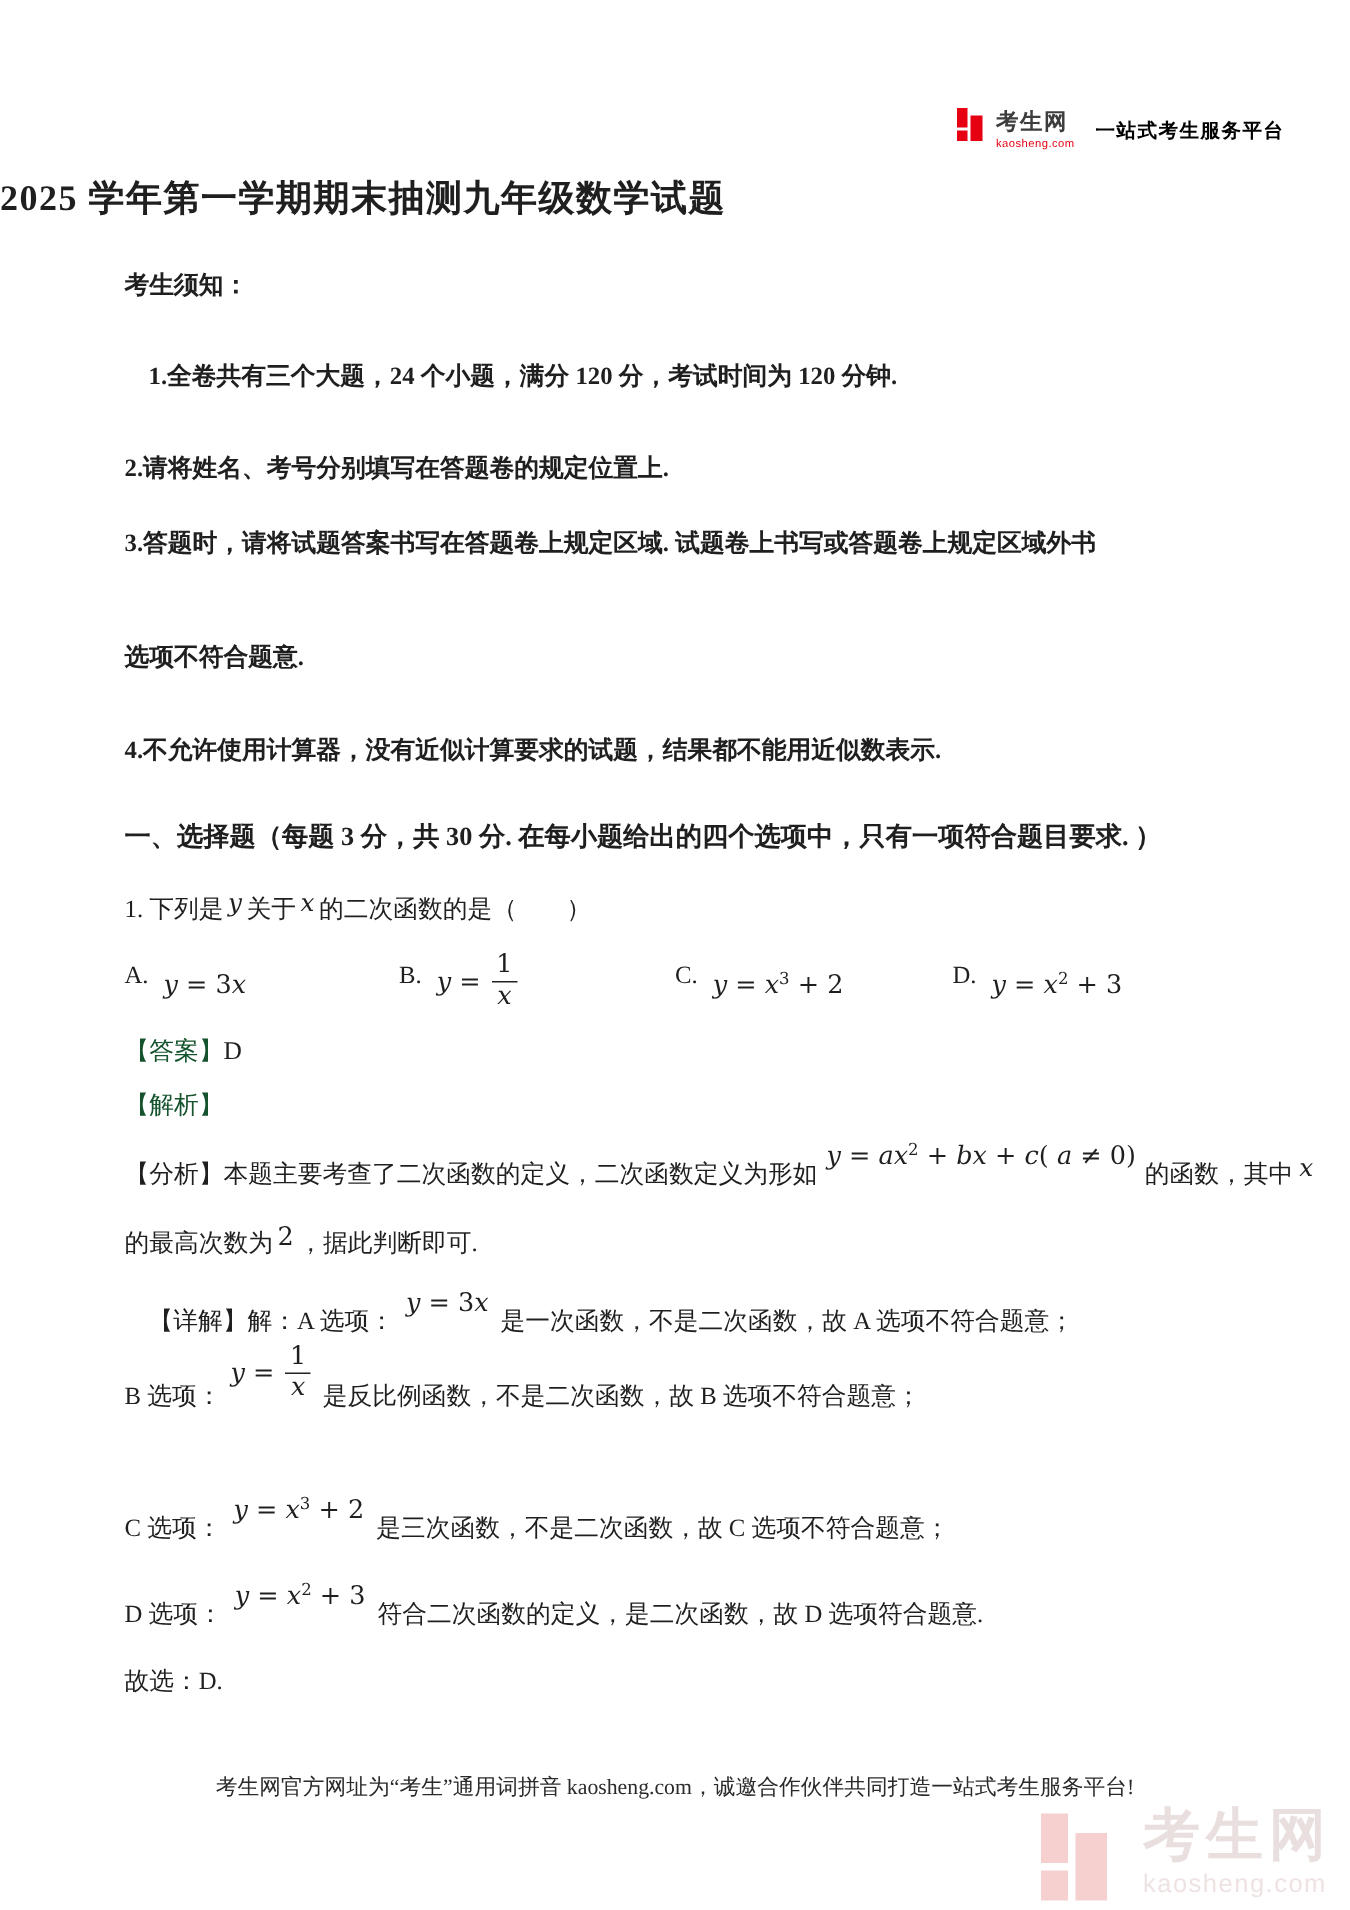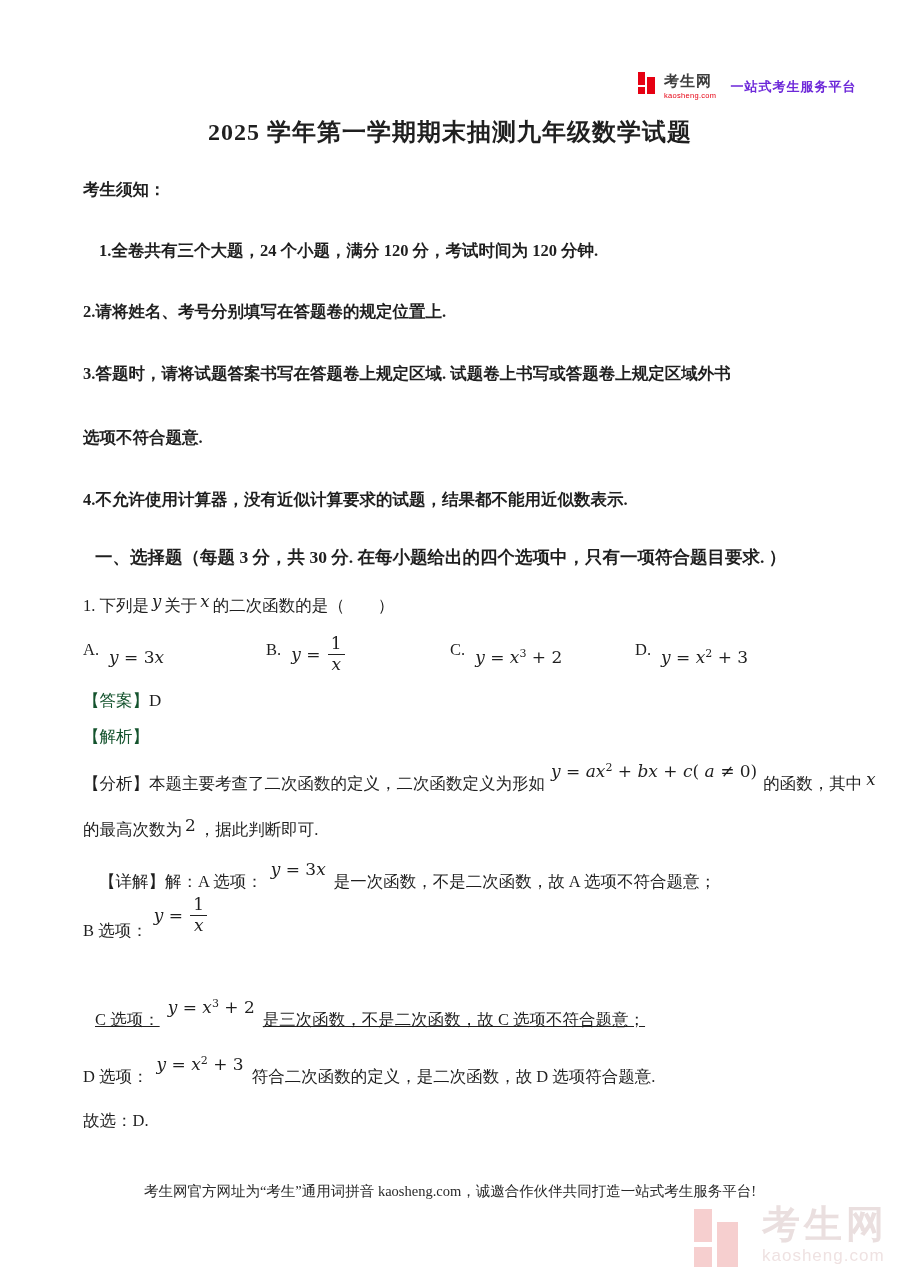--- a/index.html
+++ b/index.html
@@ -15,23 +15,23 @@
   .bold { font-weight:bold; }
 
   
   .logo-icon { width:22px; height:22px; position:relative; }
   .logo-icon .b1,.logo-icon .b2,.logo-icon .b3 { position:absolute; background:#e60012; }
   .logo-icon .b1 { left:0; top:0; width:7px; height:13px; }
   .logo-icon .b2 { left:0; top:15px; width:7px; height:7px; }
   .logo-icon .b3 { left:9px; top:5px; width:8px; height:17px; }
   .logo-name { font-size:15px; font-weight:bold; color:#3d3d3d; letter-spacing:1px; font-family:"Liberation Sans",sans-serif; }
   .logo-domain { font-size:7.5px; color:#e60012; font-family:"Liberation Sans",sans-serif; letter-spacing:0.3px; }
-  .logo-tagline { font-size:13px; color:#6d28d9; font-weight:bold; letter-spacing:1px; }
+  .logo-tagline { font-size:13px; color:#000000; font-weight:bold; letter-spacing:1px; }
 
-  .page-title { width:900px; text-align:center; font-size:24px; font-weight:bold; letter-spacing:1px; }
+  .page-title { width:900px; text-align:left; font-size:24px; font-weight:bold; letter-spacing:1px; }
 
   .sec-head { font-size:17.5px; font-weight:bold; }
 
   .blue { color:#14532d; }
 
   
   .vi { font-style:italic; font-family:"DejaVu Serif","Liberation Serif",serif; }
   .op { font-family:"DejaVu Serif","Liberation Serif",serif; }
   .sup { font-size:11px; position:relative; top:-6px; font-family:"DejaVu Serif",serif; }
   .math { display:inline-block; font-size:17px; white-space:nowrap; }
@@ -76,25 +76,25 @@
     </div>
     <span class="logo-tagline" style="margin-left:10px; margin-top:6px;">一站式考生服务平台</span>
   </div>
 </div>
 
 <div class="abs page-title" style="top:116px;">2025 学年第一学期期末抽测九年级数学试题</div>
 
 <div class="abs line bold" style="left:83px; top:179px;">考生须知：</div>
 <div class="abs line bold" style="left:83px; top:240px;margin-left:16px;">1.全卷共有三个大题，24 个小题，满分 120 分，考试时间为 120 分钟.</div>
 <div class="abs line bold" style="left:83px; top:301px;">2.请将姓名、考号分别填写在答题卷的规定位置上.</div>
-<div class="abs line bold" style="left:83px; top:363px;">3.答题时，请将试题答案书写在答题卷上规定区域.  试题卷上书写或答题卷上规定区域外书</div>
+<div class="abs line bold" style="left:83px; top:351px;">3.答题时，请将试题答案书写在答题卷上规定区域.  试题卷上书写或答题卷上规定区域外书</div>
 <div class="abs line bold" style="left:83px; top:427px;">选项不符合题意.</div>
 <div class="abs line bold" style="left:83px; top:489px;">4.不允许使用计算器，没有近似计算要求的试题，结果都不能用近似数表示.</div>
 
-<div class="abs line sec-head" style="left:83px; top:546px;margin-left:12px;">一、选择题（每题 3 分，共 30 分.  在每小题给出的四个选项中，只有一项符合题目要求.  ）</div>
+<div class="abs line sec-head" style="left:83px; top:546px;">一、选择题（每题 3 分，共 30 分.  在每小题给出的四个选项中，只有一项符合题目要求.  ）</div>
 
 <div class="abs line" style="left:83px; top:595px;">
   <span>1.  下列是</span><span class="vi raised-sm" style="margin:0 3px;">y</span><span>关于</span><span class="vi raised-sm" style="margin:0 3px;">x</span><span>的二次函数的是（　　）</span>
 </div>
 
 <div class="abs opt" style="left:83px; top:640px;">
   <span class="optrow-label">A.</span>
   <span class="math lowered"><span class="vi">y</span><span class="op"> = 3</span><span class="vi">x</span></span>
 </div>
 <div class="abs opt" style="left:266px; top:632px;">
@@ -128,23 +128,24 @@
 <div class="abs line" style="left:83px; top:870px;margin-left:16px;">
   <span>【详解】</span><span>解：A 选项：</span><span class="math raised" style="margin:0 8px;"><span class="vi">y</span><span class="op"> = 3</span><span class="vi">x</span></span><span>是一次函数，不是二次函数，故 A 选项不符合题意；</span>
 </div>
 
 <div class="abs line detail-b" style="left:83px; top:903px;">
   <span class="txt">B 选项：</span>
   <span class="math" style="margin:0 6px; position:relative; top:-6px;"><span class="vi">y</span><span class="op"> = </span><span class="frac">
         <span class="num op">1</span>
         <span class="den vi">x</span>
       </span></span>
+  <span class="txt">是反比例函数，不是二次函数，故 B 选项不符合题意；</span>
 </div>
 
-<div class="abs line" style="left:95px; top:1008px;text-decoration:underline;">
+<div class="abs line" style="left:83px; top:1008px;">
   <span>C 选项：</span><span class="math raised" style="margin:0 8px;"><span class="vi">y</span><span class="op"> = </span><span class="vi">x</span><span class="sup">3</span><span class="op"> + 2</span></span><span>是三次函数，不是二次函数，故 C 选项不符合题意；</span>
 </div>
 
 <div class="abs line" style="left:83px; top:1065px;">
   <span>D 选项：</span><span class="math raised" style="margin:0 8px;"><span class="vi">y</span><span class="op"> = </span><span class="vi">x</span><span class="sup">2</span><span class="op"> + 3</span></span><span>符合二次函数的定义，是二次函数，故 D 选项符合题意.</span>
 </div>
 
 <div class="abs line" style="left:83px; top:1110px;">故选：D.</div>
 
 <div class="abs footer-line" style="top:1182px;">考生网官方网址为“考生”通用词拼音 kaosheng.com，诚邀合作伙伴共同打造一站式考生服务平台!</div>

